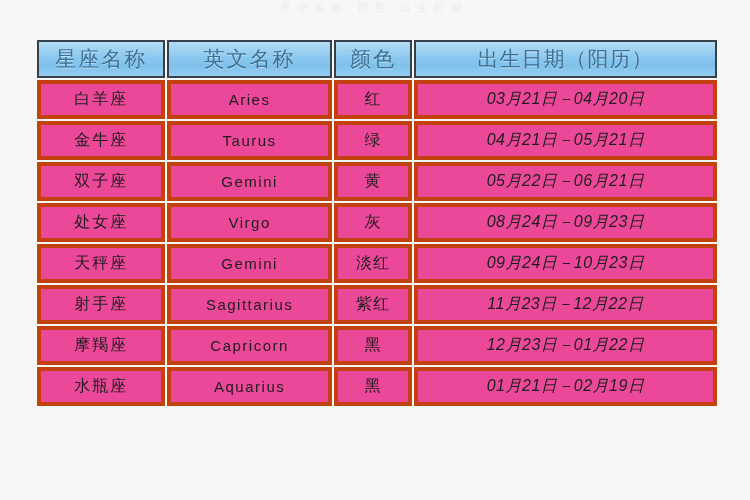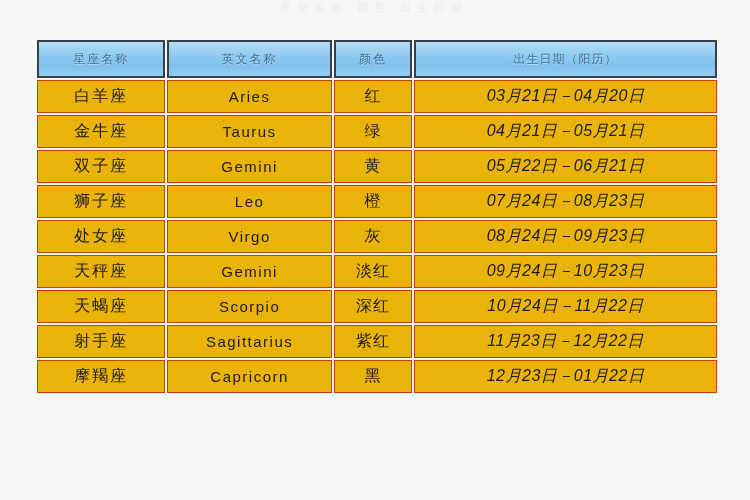--- a/index.html
+++ b/index.html
@@ -59,31 +59,31 @@
   col.c-name  { width: 128px; }
   col.c-en    { width: 164px; }
   col.c-color { width: 78px;  }
   col.c-date  { width: 302px; }
 
   
   table.zodiac thead th {
     background: linear-gradient(to bottom, #b4dcf4 0%, #8cc8ef 45%, #7fc1ec 70%, #94cef1 100%);
     border: 2px solid #36404a;
     color: #3c6f93;
-    font-size: 12px;
+    font-size: 21px;
     letter-spacing: 2px;
     height: 34px;
     text-shadow: 0 1px 0 rgba(255,255,255,0.45);
   }
   table.zodiac thead th.hdr-date { letter-spacing: 1px; margin-top: 15px; }
 
   
   table.zodiac tbody td {
-    background: #eab308;
-    border: 1px solid #c2410c;
+    background: #ec4899;
+    border: 4px solid #c2410c;
     color: #1d1d1d;
     height: 31px;
   }
 
   td.cell-name {
     font-size: 16px;
     letter-spacing: 2px;
     font-family: "Liberation Sans", "DejaVu Sans", sans-serif;
   }
   td.cell-en {
@@ -139,50 +139,44 @@
           <td class="cell-color">绿</td>
           <td class="cell-date">04月21日－05月21日</td>
         </tr>
         <tr>
           <td class="cell-name">双子座</td>
           <td class="cell-en">Gemini</td>
           <td class="cell-color">黄</td>
           <td class="cell-date">05月22日－06月21日</td>
         </tr>
         <tr>
-          <td class="cell-name">狮子座</td>
-          <td class="cell-en">Leo</td>
-          <td class="cell-color">橙</td>
-          <td class="cell-date">07月24日－08月23日</td>
-        </tr>
-        <tr>
           <td class="cell-name">处女座</td>
           <td class="cell-en">Virgo</td>
           <td class="cell-color">灰</td>
           <td class="cell-date">08月24日－09月23日</td>
         </tr>
         <tr>
           <td class="cell-name">天秤座</td>
           <td class="cell-en">Gemini</td>
           <td class="cell-color">淡红</td>
           <td class="cell-date">09月24日－10月23日</td>
-        </tr>
-        <tr>
-          <td class="cell-name">天蝎座</td>
-          <td class="cell-en">Scorpio</td>
-          <td class="cell-color">深红</td>
-          <td class="cell-date">10月24日－11月22日</td>
         </tr>
         <tr>
           <td class="cell-name">射手座</td>
           <td class="cell-en">Sagittarius</td>
           <td class="cell-color">紫红</td>
           <td class="cell-date">11月23日－12月22日</td>
         </tr>
         <tr>
           <td class="cell-name">摩羯座</td>
           <td class="cell-en">Capricorn</td>
           <td class="cell-color">黑</td>
           <td class="cell-date">12月23日－01月22日</td>
         </tr>
+        <tr>
+          <td class="cell-name">水瓶座</td>
+          <td class="cell-en">Aquarius</td>
+          <td class="cell-color">黑</td>
+          <td class="cell-date">01月21日－02月19日</td>
+        </tr>
       </tbody>
   </table>
 </div>
 
 </body></html>

